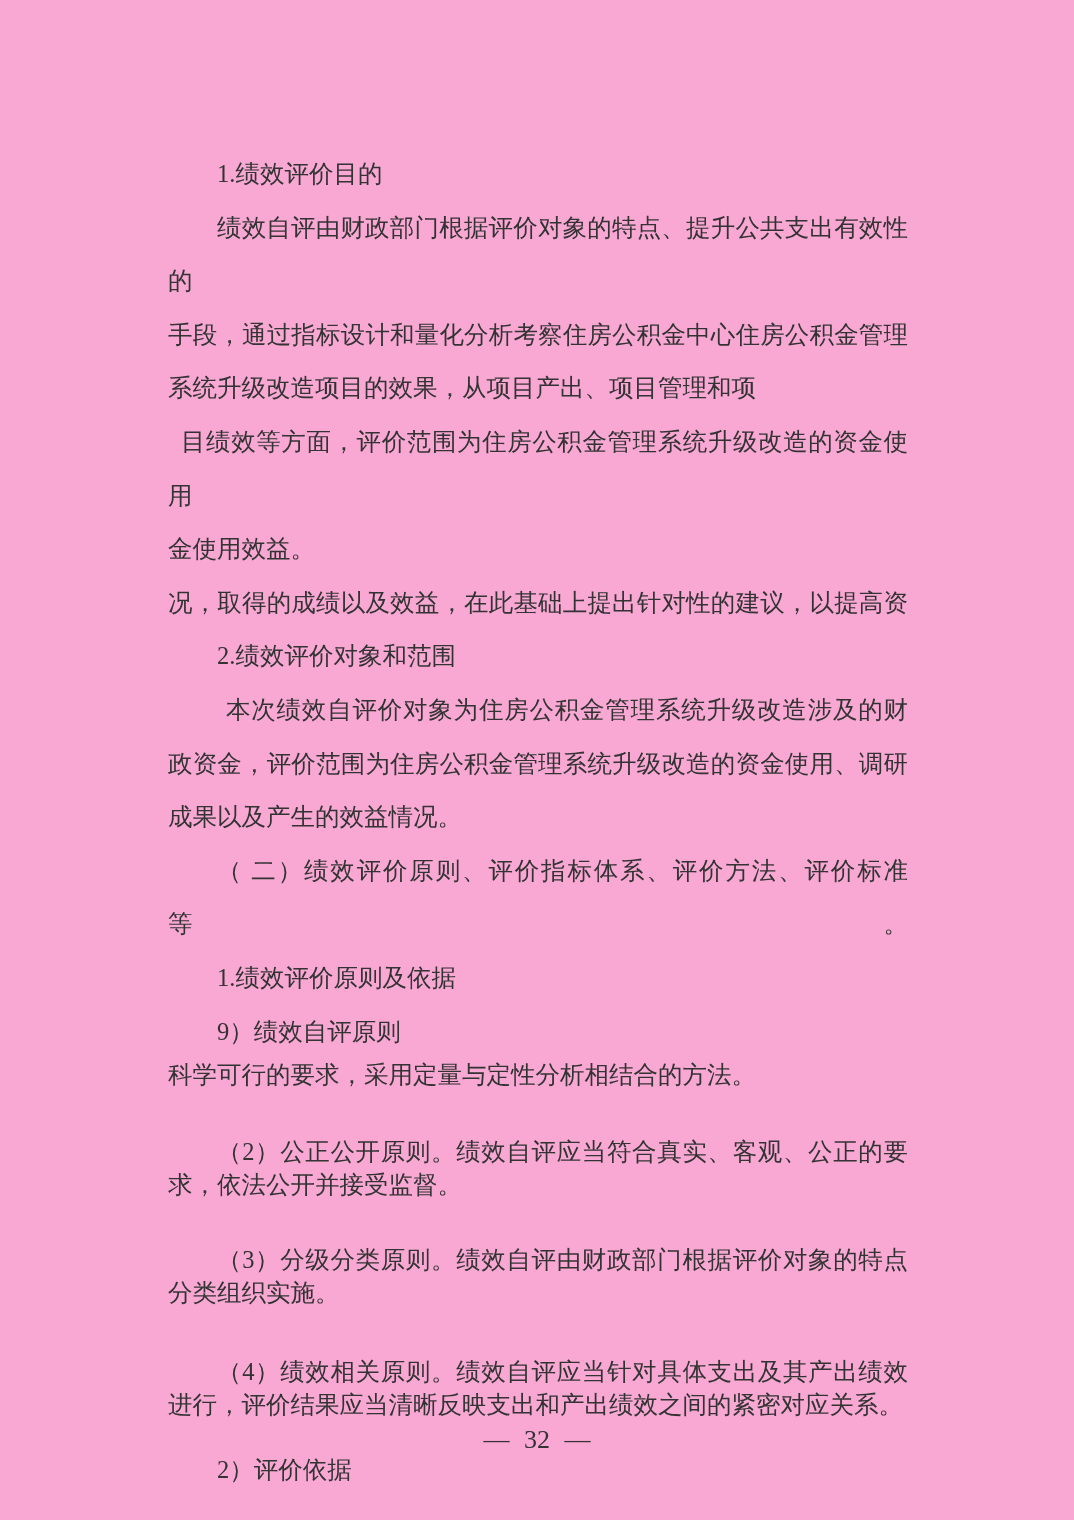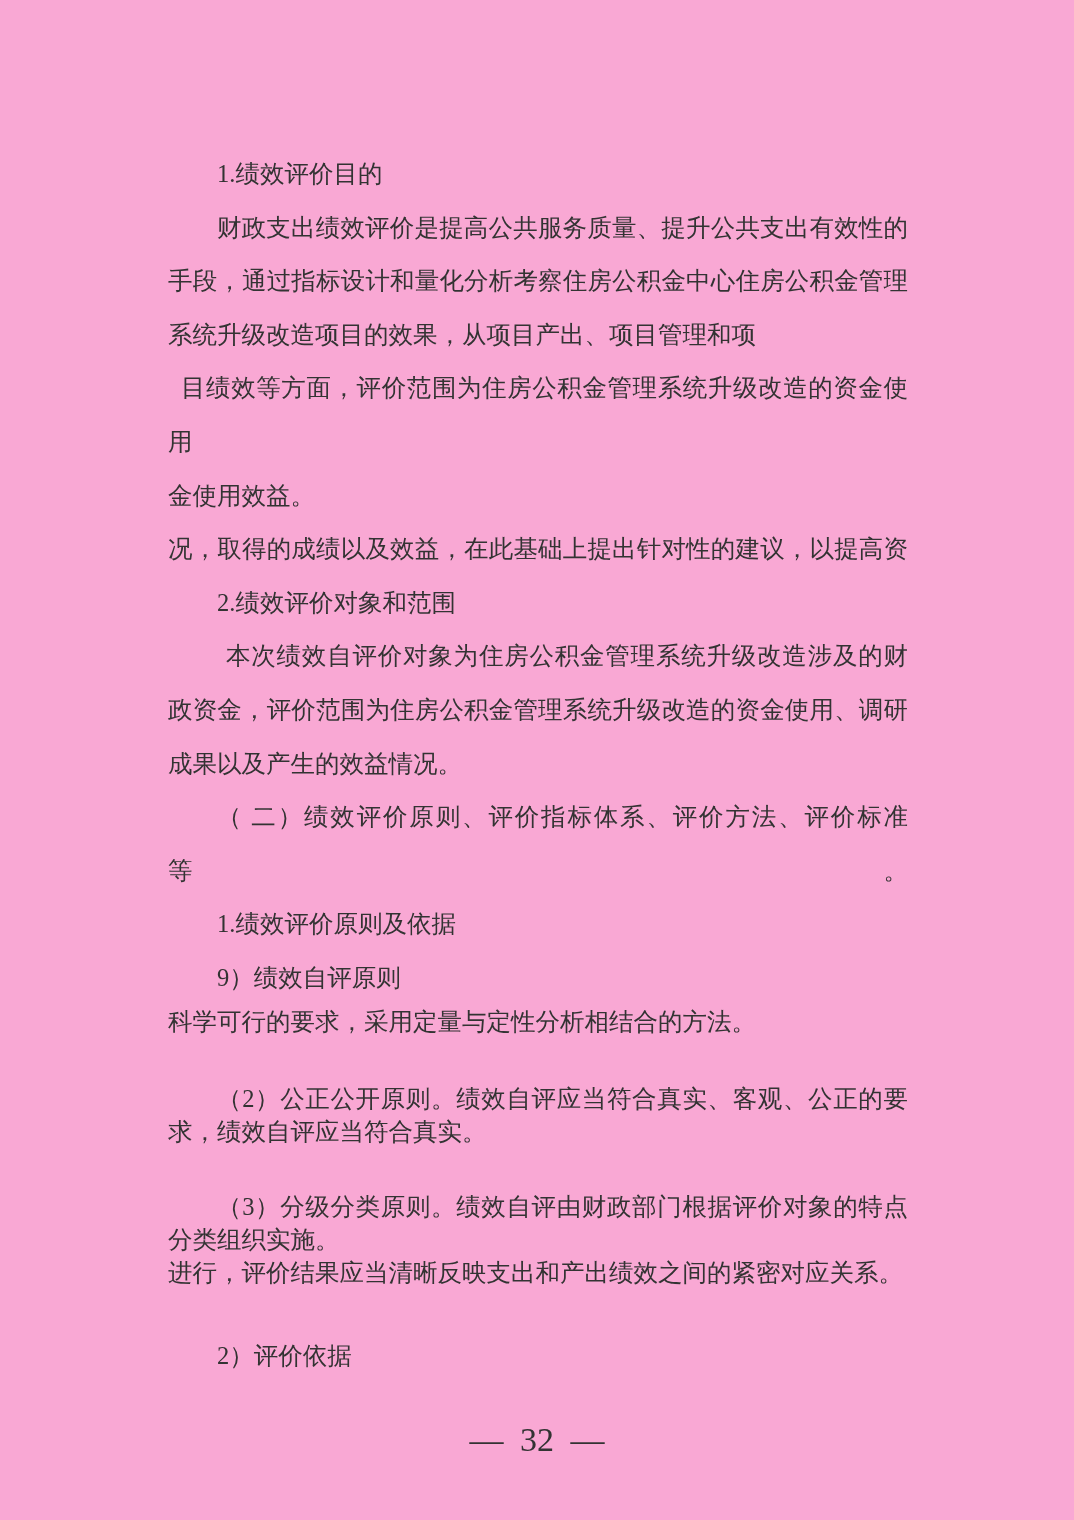--- a/index.html
+++ b/index.html
@@ -41,56 +41,57 @@
   
   .just {
     text-align: justify;
     text-align-last: justify;
     text-justify: inter-character;
   }
   .m1 { margin-top: 14px; }
   .m2 { margin-top: 44px; }
   .m3 { margin-top: 42px; }
   .m4 { margin-top: 46px; }
-  .m5 { margin-top: 50px; }
+  .m5 { margin-top: 32px; }
   .footer {
     position: absolute;
     left: 0;
     right: 0;
     top: 1424px;
     text-align: center;
-    font-size: 34px;
+    font-size: 26px;
     line-height: 32px;
     color: #333333;
     word-spacing: 8px;
   }
 </style>
 </head>
 <body>
 
 <div class="page">
   <div class="body-text">
     <div class="ln lw ind2">1.绩效评价目的</div>
-    <div class="ln lw ind2 just">财政支出绩效评价是提高公共服务质量、提升公共支出有效性的</div>
+    <div class="ln lw ind2 just">绩效自评由财政部门根据评价对象的特点、提升公共支出有效性的</div>
     <div class="ln lw just">手段，通过指标设计和量化分析考察住房公积金中心住房公积金管理</div>
     <div class="ln lw">系统升级改造项目的效果，从项目产出、项目管理和项</div>
     <div class="ln lw indh just">目绩效等方面，评价范围为住房公积金管理系统升级改造的资金使用</div>
     <div class="ln lw">金使用效益。</div>
     <div class="ln lw just">况，取得的成绩以及效益，在此基础上提出针对性的建议，以提高资</div>
     <div class="ln lw ind2">2.绩效评价对象和范围</div>
     <div class="ln lw ind3 just">本次绩效自评价对象为住房公积金管理系统升级改造涉及的财</div>
     <div class="ln lw just">政资金，评价范围为住房公积金管理系统升级改造的资金使用、调研</div>
     <div class="ln lw">成果以及产生的效益情况。</div>
     <div class="ln lw ind2 just">（ 二）绩效评价原则、评价指标体系、评价方法、评价标准等。</div>
     <div class="ln lw ind2">1.绩效评价原则及依据</div>
     <div class="ln lw ind2">9）绩效自评原则</div>
 
     <div class="ln lt">科学可行的要求，采用定量与定性分析相结合的方法。</div>
     <div class="ln lt ind2 just m2">（2）公正公开原则。绩效自评应当符合真实、客观、公正的要</div>
-    <div class="ln lt">求，绩效自评应当符合真实。</div>
+    <div class="ln lt">求，依法公开并接受监督。</div>
     <div class="ln lt ind2 just m3">（3）分级分类原则。绩效自评由财政部门根据评价对象的特点</div>
     <div class="ln lt">分类组织实施。</div>
+    <div class="ln lt ind2 just m4">（4）绩效相关原则。绩效自评应当针对具体支出及其产出绩效</div>
     <div class="ln lt">进行，评价结果应当清晰反映支出和产出绩效之间的紧密对应关系。</div>
     <div class="ln lt ind2 m5">2）评价依据</div>
   </div>
 
   <div class="footer">— 32 —</div>
 </div>
 
 </body></html>

